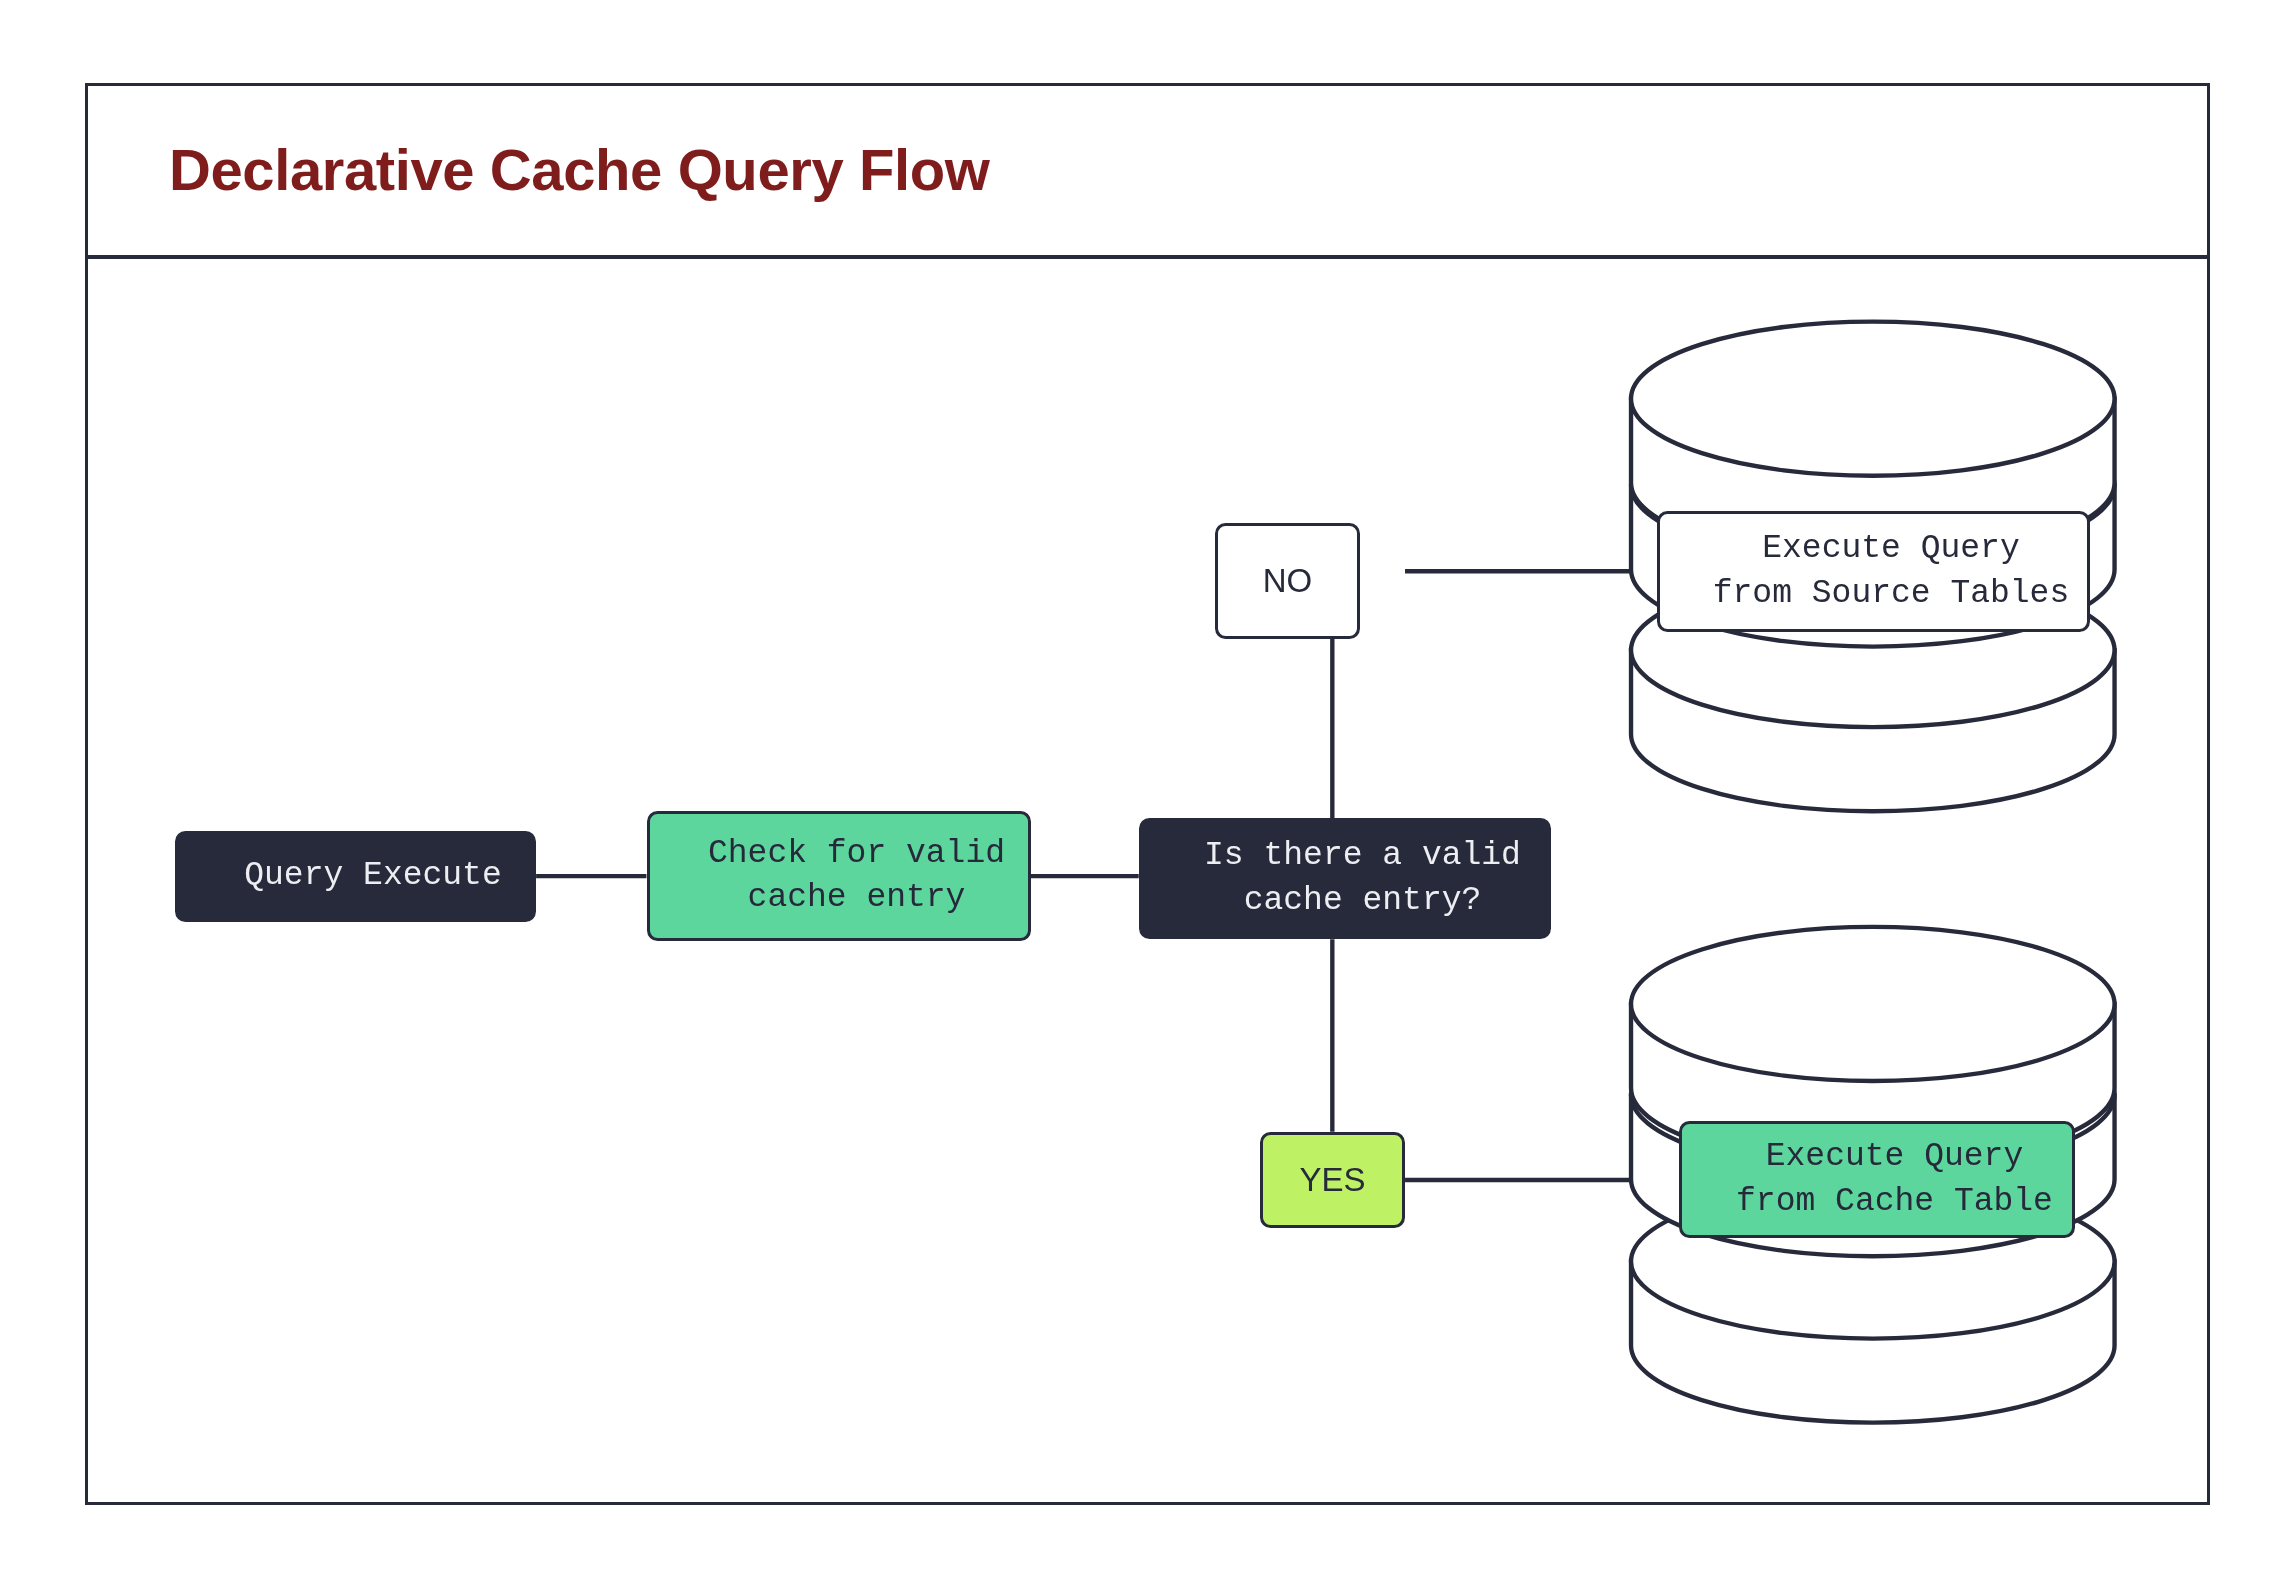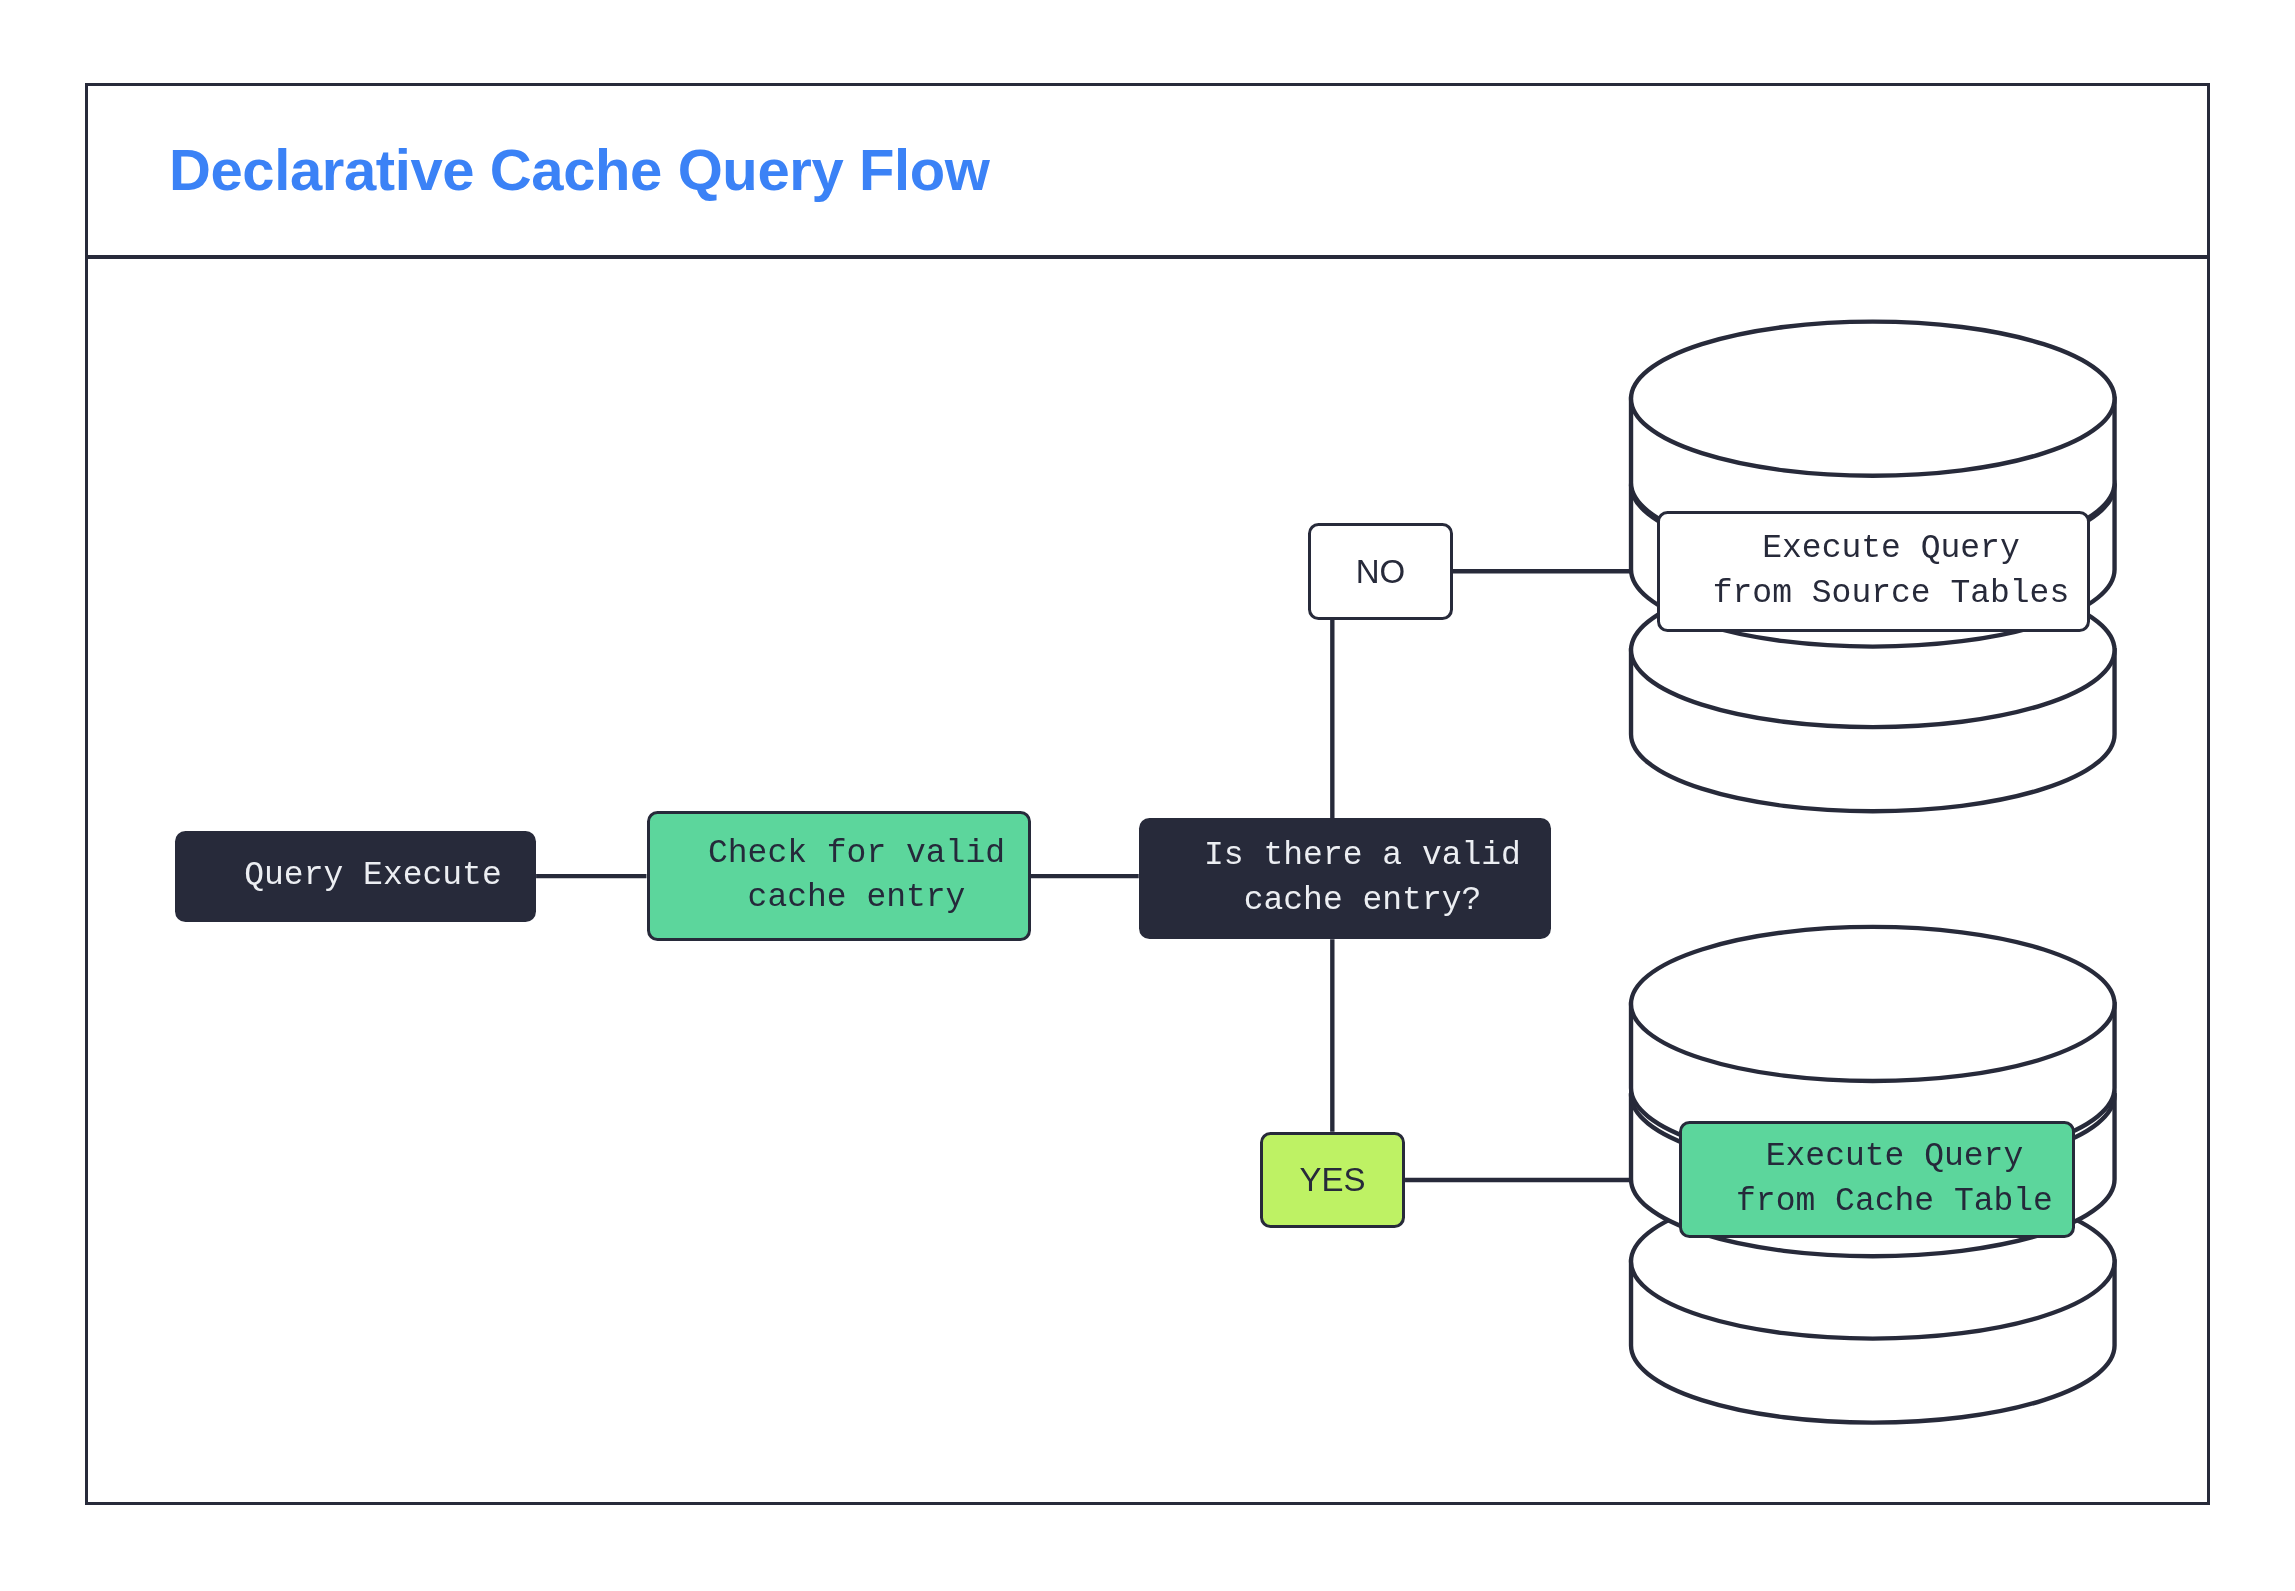--- a/index.html
+++ b/index.html
@@ -40,21 +40,21 @@
     height: 176px;
     box-sizing: border-box;
     border-bottom: 4.4px solid #272a3a;
     display: flex;
     align-items: center;
   }
   .title-text {
     margin-left: 84px;
     font-size: 58px;
     font-weight: bold;
-    color: #3b82f6;
+    color: #7f1d1d;
     letter-spacing: -0.4px;
     font-family: "Liberation Sans", sans-serif;
     text-align: right;
   }
 
   
   #art {
     position: absolute;
     left: 0;
     top: 0;
@@ -110,21 +110,21 @@
     font-size: 33px;
     color: #272a3a;
   }
   .label-no { background: #ffffff; }
   .label-yes { background: #bef264; text-align: center; }
 
   
   #n-query-request { left: 175px; top: 831px; width: 361px; height: 91px; }
   #n-check-cache   { left: 647px; top: 811px; width: 384px; height: 130px; }
   #n-decision      { left: 1139px; top: 818px; width: 412px; height: 121px; }
-  #lbl-no          { left: 1308px; top: 523px; width: 145px; height: 97px; }
+  #lbl-no          { left: 1215px; top: 523px; width: 145px; height: 116px; }
   #lbl-yes         { left: 1260px; top: 1132px; width: 145px; height: 96px; }
   #n-exec-source   { left: 1657px; top: 511px; width: 433px; height: 121px; }
   #n-exec-cache    { left: 1679px; top: 1121px; width: 396px; height: 117px; }
 </style>
 </head>
 <body>
 
 <div id="canvas">
 
   <div class="frame"></div>

